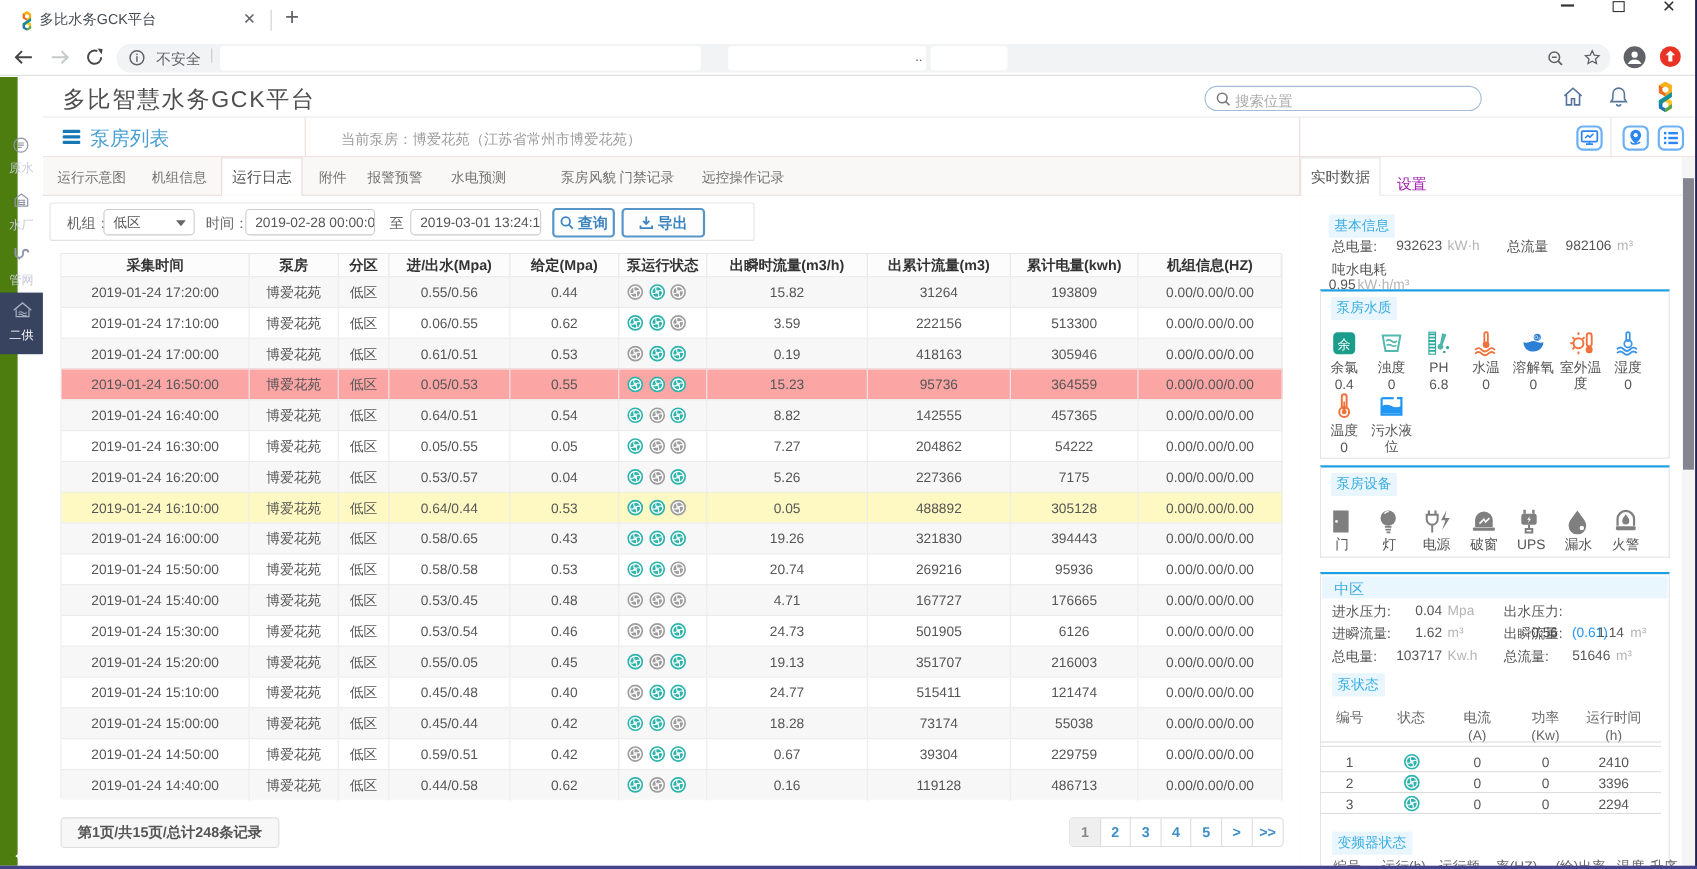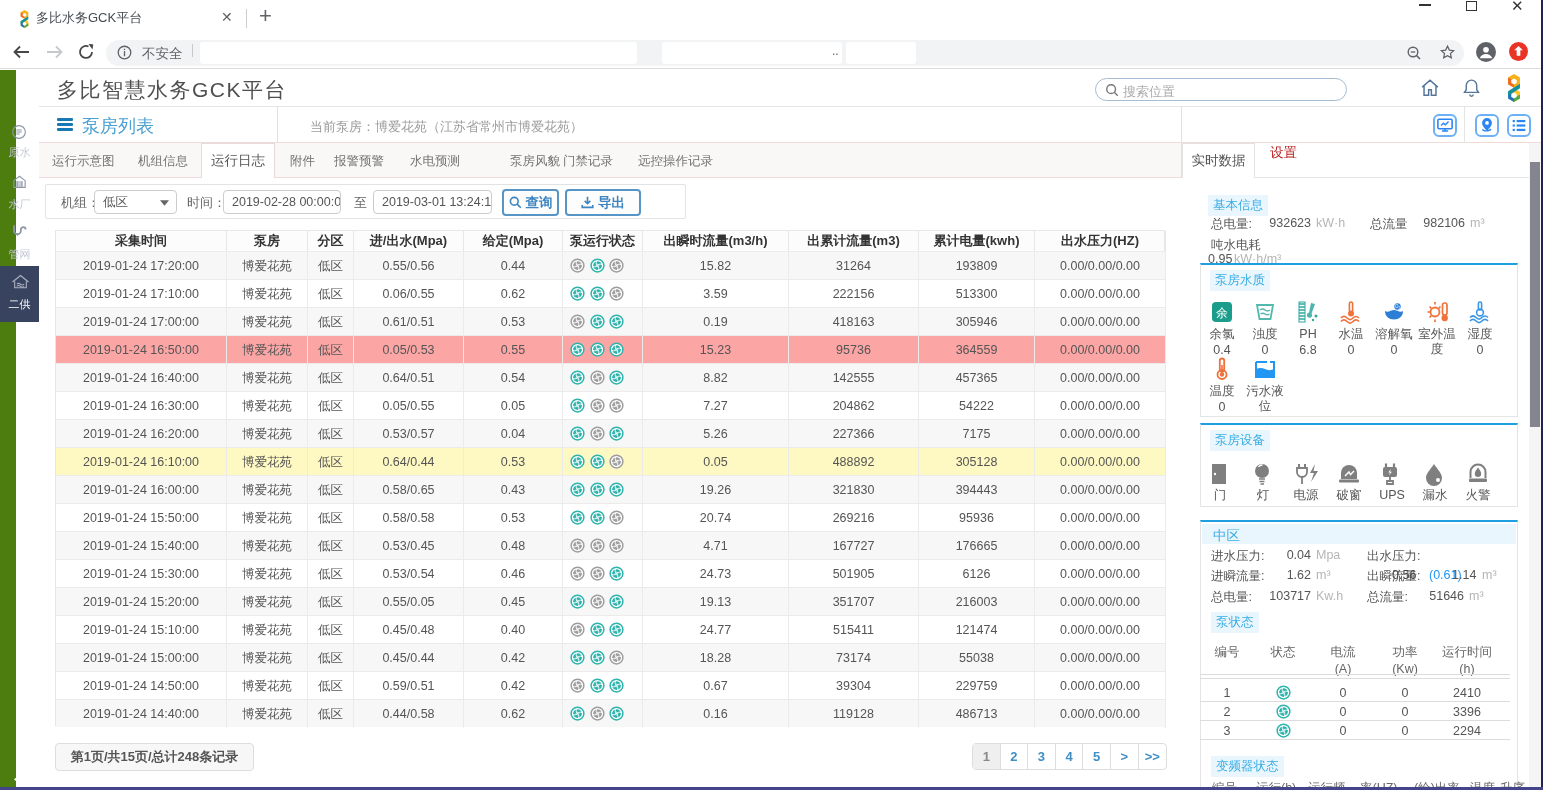--- a/index.html
+++ b/index.html
@@ -30,21 +30,21 @@
 #burger div{width:16px;height:3px;background:#1878b4;margin-bottom:2px;border-radius:1px}
 #bftitle{position:absolute;left:43px;top:7px;font-size:18px;color:#4aa0d2}
 #curpump{position:absolute;left:271px;top:11px;font-size:13px;color:#9c9c9c}
 .toolbtn{position:absolute;top:7px;width:24px;height:23px;border:2px solid #6cb0f6;border-radius:6px}
 
 #tabrow{position:absolute;left:39px;top:143px;width:1142px;height:35px;background:#faf7f7;border-bottom:1px solid #eedcdc}
 .mtab{position:absolute;top:10px;font-size:12.5px;color:#737373;white-space:nowrap}
 #acttab{position:absolute;left:162px;top:0;width:74px;height:35px;background:#fff;border:1px solid #e8dada;border-bottom:none;z-index:2;text-align:center;color:#555;font-size:13.5px;line-height:34px}
 #rtabrow{position:absolute;left:1181px;top:143px;width:348px;height:35px;background:#fff;border-bottom:1px solid #e6e6e6}
 #racttab{position:absolute;left:1px;top:0px;width:73px;height:35px;background:#fff;border:1px solid #e3e3e3;border-bottom:none;z-index:2;text-align:center;color:#555;font-size:13.5px;line-height:34px}
-#rtab2{position:absolute;left:89px;top:1px;font-size:13.5px;color:#b91c1c}
+#rtab2{position:absolute;left:89px;top:16px;font-size:13.5px;color:#a21caf}
 
 #filter{position:absolute;left:45px;top:184px;width:641px;height:35px;background:#fff;border:1px solid #e3e3e3;border-radius:2px}
 #filter .lab{position:absolute;top:9px;font-size:13px;color:#666}
 .inp{position:absolute;top:5px;height:24px;border:1px solid #ccc;border-radius:4px;background:#fff;font-size:12.5px;color:#555;line-height:22px;padding-left:8px;white-space:nowrap;overflow:hidden}
 .fbtn{position:absolute;top:4px;height:27px;border:2px solid #5795c6;border-radius:4px;background:#fdfdfd;color:#3d85c0;font-size:13.5px;font-weight:bold;display:flex;align-items:center;justify-content:center;gap:4px}
 
 #tbl{position:absolute;left:55px;top:229.5px;width:1110px;height:496px;border:1px solid #e7e7e7;background:#fff}
 .th{position:absolute;top:0;height:20px;line-height:19px;text-align:center;font-weight:bold;font-size:13px;color:#333;border-right:1px solid #e7e7e7}
 .tr{position:absolute;left:0;width:1110px;height:28px;border-top:1px solid #ebebeb}
 .td{position:absolute;top:0;height:28px;line-height:28px;text-align:center;font-size:12.5px;color:#555;border-right:1px solid #ebebeb}
@@ -293,21 +293,21 @@
   <div class="abs" style="left:0;top:0;width:1108px;height:19.5px;background:#fcfcfc">
       <div class="th" style="left:55px;width:171px">采集时间</div>
       <div class="th" style="left:226px;width:81px">泵房</div>
       <div class="th" style="left:307px;width:46px">分区</div>
       <div class="th" style="left:353px;width:110px">进/出水(Mpa)</div>
       <div class="th" style="left:463px;width:99px">给定(Mpa)</div>
       <div class="th" style="left:562px;width:80px">泵运行状态</div>
       <div class="th" style="left:642px;width:146px">出瞬时流量(m3/h)</div>
       <div class="th" style="left:788px;width:130px">出累计流量(m3)</div>
       <div class="th" style="left:918px;width:116px">累计电量(kwh)</div>
-      <div class="th" style="left:1034px;width:131px">出水压力(HZ)</div>
+      <div class="th" style="left:1034px;width:131px">机组信息(HZ)</div>
     </div>
   <div class="tr" style="top:20.0px;background:#f7f7f7">
       <div class="td" style="left:55px;width:171px">2019-01-24 17:20:00</div>
       <div class="td" style="left:226px;width:81px">博爱花苑</div>
       <div class="td" style="left:307px;width:46px">低区</div>
       <div class="td" style="left:353px;width:110px">0.55/0.56</div>
       <div class="td" style="left:463px;width:99px">0.44</div>
       <div class="td fans" style="left:562px;width:80px">
         <svg class="fan g" width="15" height="15" viewBox="0 0 24 24">
           <circle cx="12" cy="12" r="10.2" fill="#fff" stroke-width="2.4" class="rng"></circle>

